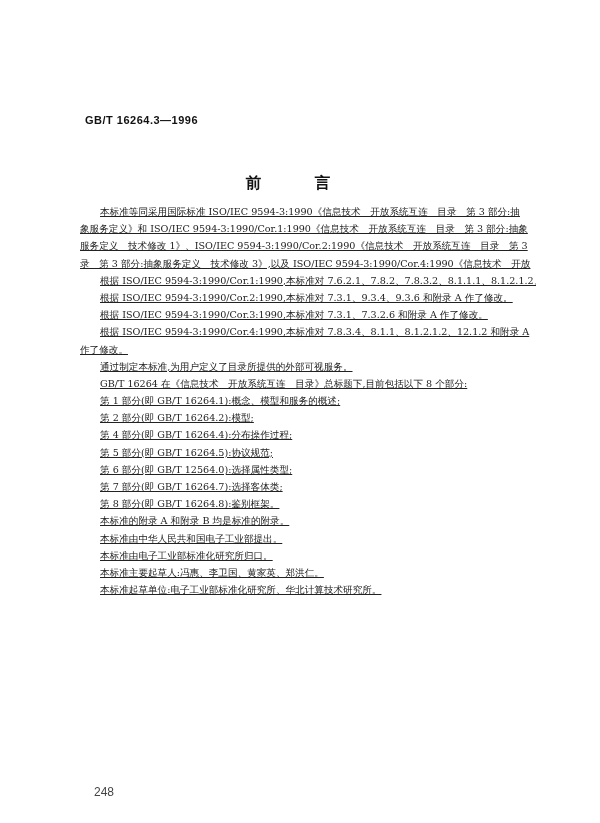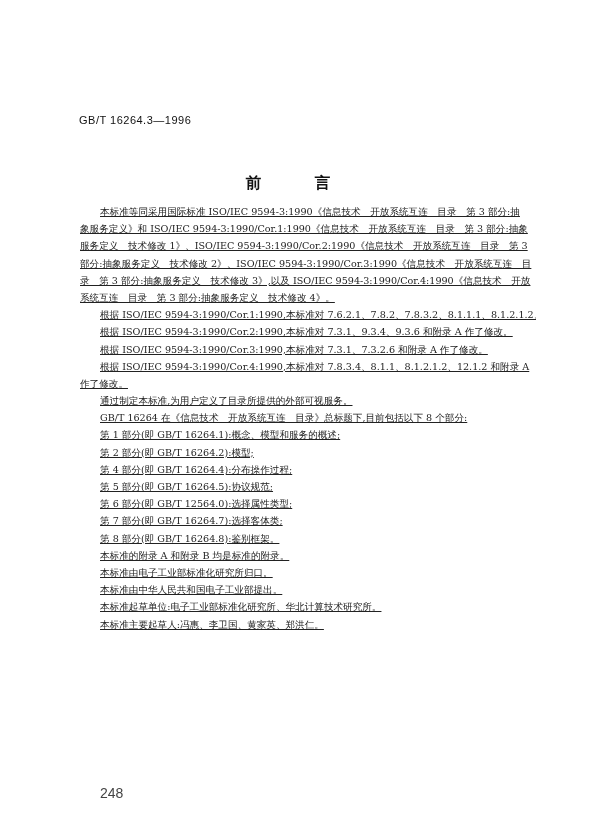--- a/index.html
+++ b/index.html
@@ -1,42 +1,40 @@
 <!DOCTYPE html>
 <html><head>
 <meta charset="utf-8">
 <style>
   html, body { margin: 0; padding: 0; background: #ffffff; }
   body { width: 600px; height: 823px; position: relative; overflow: hidden;
          font-family: "DejaVu Serif", "Liberation Serif", serif; color: #1a1a1a; }
-  .std-code { position: absolute; left: 79px; top: 114px; font-family: "Liberation Sans", "DejaVu Sans", sans-serif;
-              font-size: 11px; font-weight: normal; letter-spacing: 0.5px; color: #111; }
+  .std-code { position: absolute; left: 85px; top: 114px; font-family: "Liberation Sans", "DejaVu Sans", sans-serif;
+              font-size: 11px; font-weight: bold; letter-spacing: 0.5px; color: #111; }
   .title { position: absolute; left: 0; width: 600px; top: 173px; text-align: center;
            font-family: "DejaVu Sans", sans-serif; font-weight: bold; font-size: 15.5px; letter-spacing: 24px; color: #111; }
   .body-text { position: absolute; left: 80px; top: 203px; width: 456px; }
   .line { font-size: 9.6px; line-height: 17.2px; height: 17.2px; white-space: nowrap; overflow: hidden; color: #222; text-decoration: underline; }
   .indent { padding-left: 20px; }
-  .page-num { position: absolute; left: 100px; top: 785px; font-family: "Liberation Sans", sans-serif; font-size: 14px; color: #444; }
+  .page-num { position: absolute; left: 94px; top: 785px; font-family: "Liberation Sans", sans-serif; font-size: 12px; color: #444; }
 </style>
 </head>
 <body>
 
 <div class="std-code">GB/T 16264.3—1996</div>
 
 <div class="title">前 言</div>
 
 <div class="body-text">
 
   <div>
     <div class="line indent">本标准等同采用国际标准 ISO/IEC 9594-3:1990《信息技术　开放系统互连　目录　第 3 部分:抽</div>
     <div class="line">象服务定义》和 ISO/IEC 9594-3:1990/Cor.1:1990《信息技术　开放系统互连　目录　第 3 部分:抽象</div>
     <div class="line">服务定义　技术修改 1》、ISO/IEC 9594-3:1990/Cor.2:1990《信息技术　开放系统互连　目录　第 3</div>
-    <div class="line">部分:抽象服务定义　技术修改 2》、ISO/IEC 9594-3:1990/Cor.3:1990《信息技术　开放系统互连　目</div>
     <div class="line">录　第 3 部分:抽象服务定义　技术修改 3》,以及 ISO/IEC 9594-3:1990/Cor.4:1990《信息技术　开放</div>
-    <div class="line">系统互连　目录　第 3 部分:抽象服务定义　技术修改 4》。</div>
   </div>
 
   <div>
     <div class="line indent">根据 ISO/IEC 9594-3:1990/Cor.1:1990,本标准对 7.6.2.1、7.8.2、7.8.3.2、8.1.1.1、8.1.2.1.2、</div>
   </div>
 
   <div>
     <div class="line indent">根据 ISO/IEC 9594-3:1990/Cor.2:1990,本标准对 7.3.1、9.3.4、9.3.6 和附录 A 作了修改。</div>
   </div>
 
@@ -62,20 +60,20 @@
     <div class="line indent">第 2 部分(即 GB/T 16264.2):模型;</div>
     <div class="line indent">第 4 部分(即 GB/T 16264.4):分布操作过程;</div>
     <div class="line indent">第 5 部分(即 GB/T 16264.5):协议规范;</div>
     <div class="line indent">第 6 部分(即 GB/T 12564.0):选择属性类型;</div>
     <div class="line indent">第 7 部分(即 GB/T 16264.7):选择客体类;</div>
     <div class="line indent">第 8 部分(即 GB/T 16264.8):鉴别框架。</div>
   </div>
 
   <div>
     <div class="line indent">本标准的附录 A 和附录 B 均是标准的附录。</div>
+    <div class="line indent">本标准由中华人民共和国电子工业部提出。</div>
     <div class="line indent">本标准由电子工业部标准化研究所归口。</div>
-    <div class="line indent">本标准由中华人民共和国电子工业部提出。</div>
+    <div class="line indent">本标准主要起草人:冯惠、李卫国、黄家英、郑洪仁。</div>
     <div class="line indent">本标准起草单位:电子工业部标准化研究所、华北计算技术研究所。</div>
-    <div class="line indent">本标准主要起草人:冯惠、李卫国、黄家英、郑洪仁。</div>
   </div>
 </div>
 
 <div class="page-num">248</div>
 
 </body></html>

